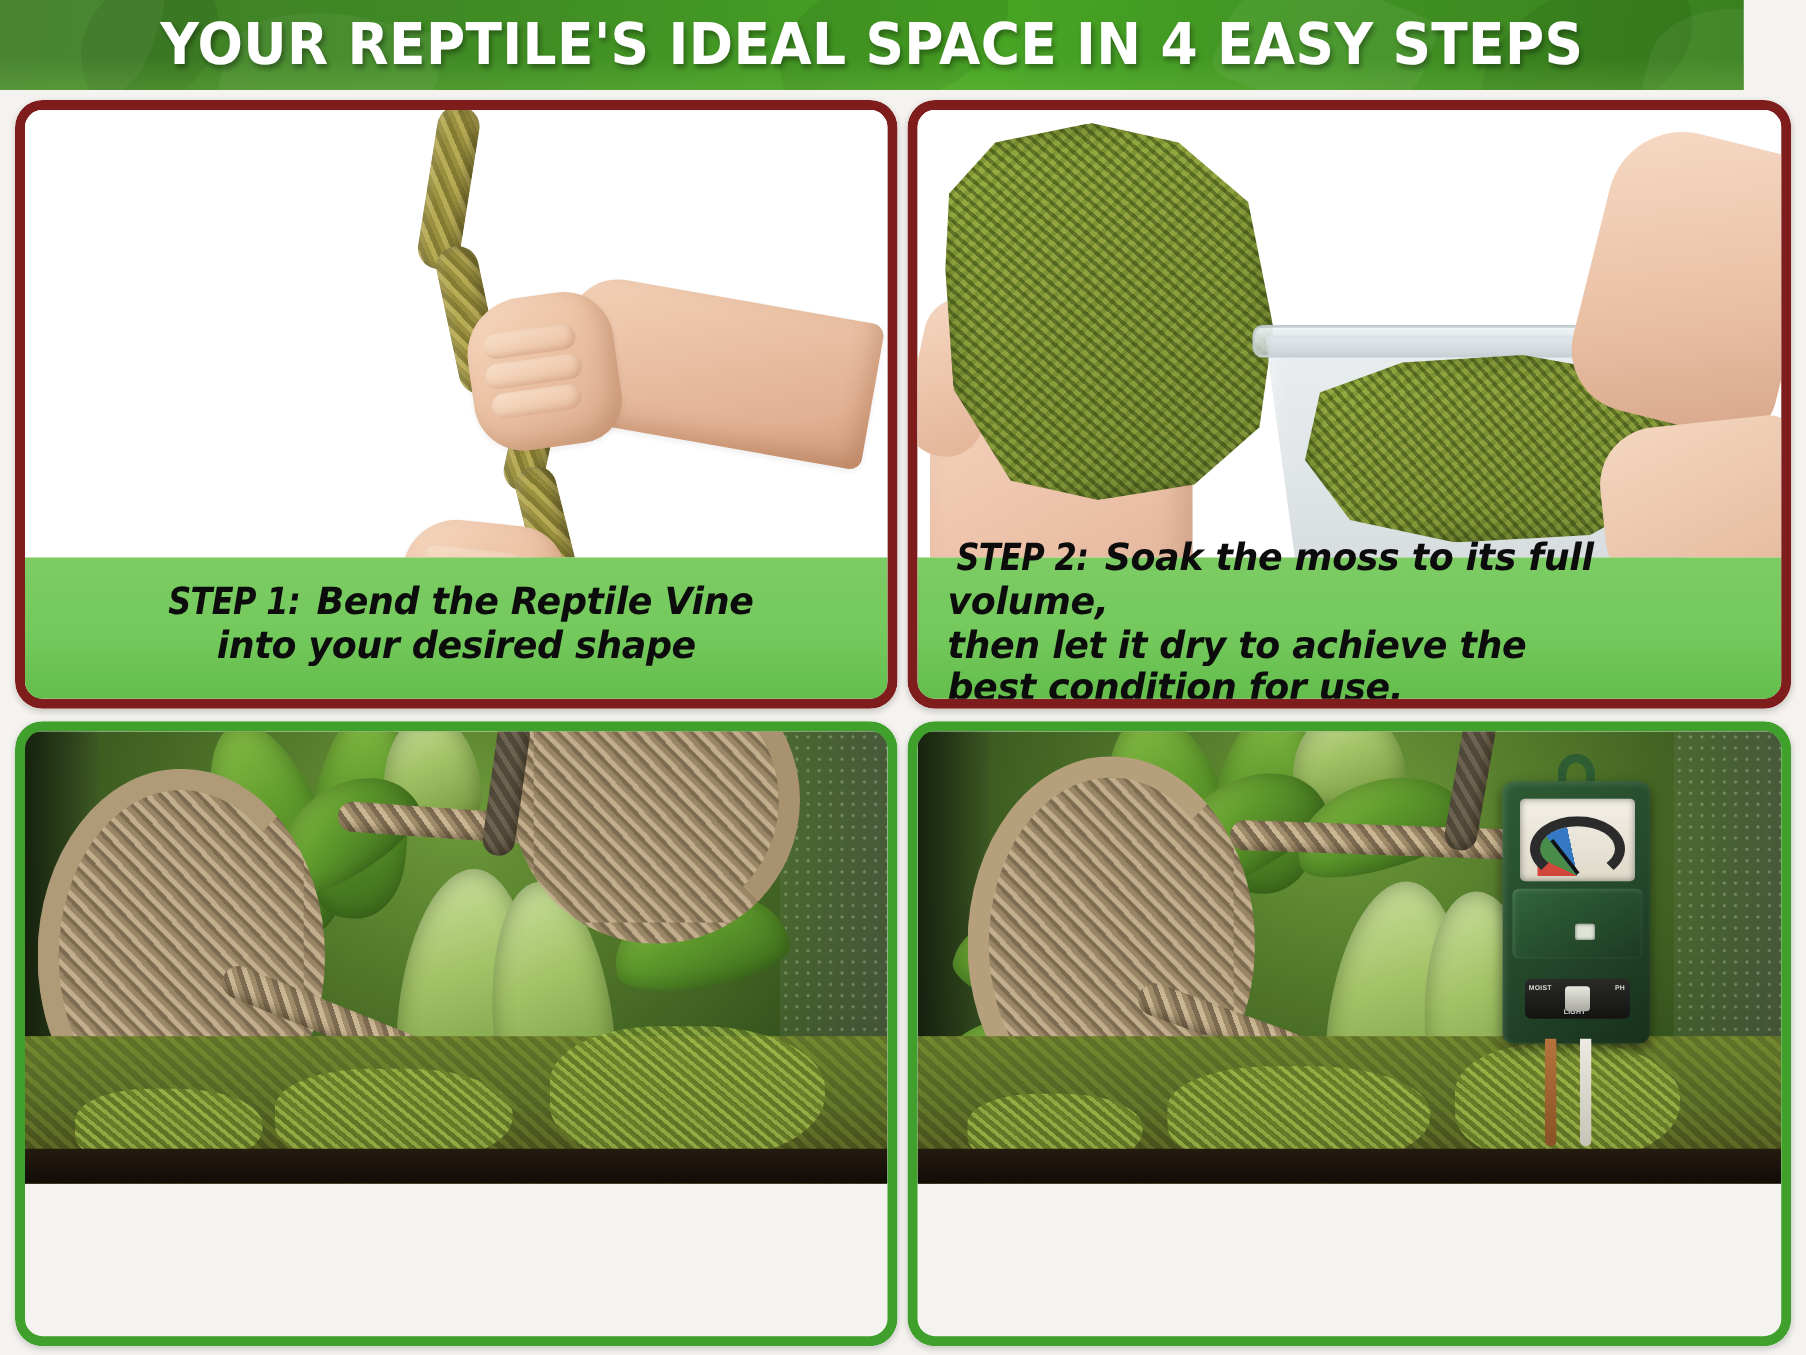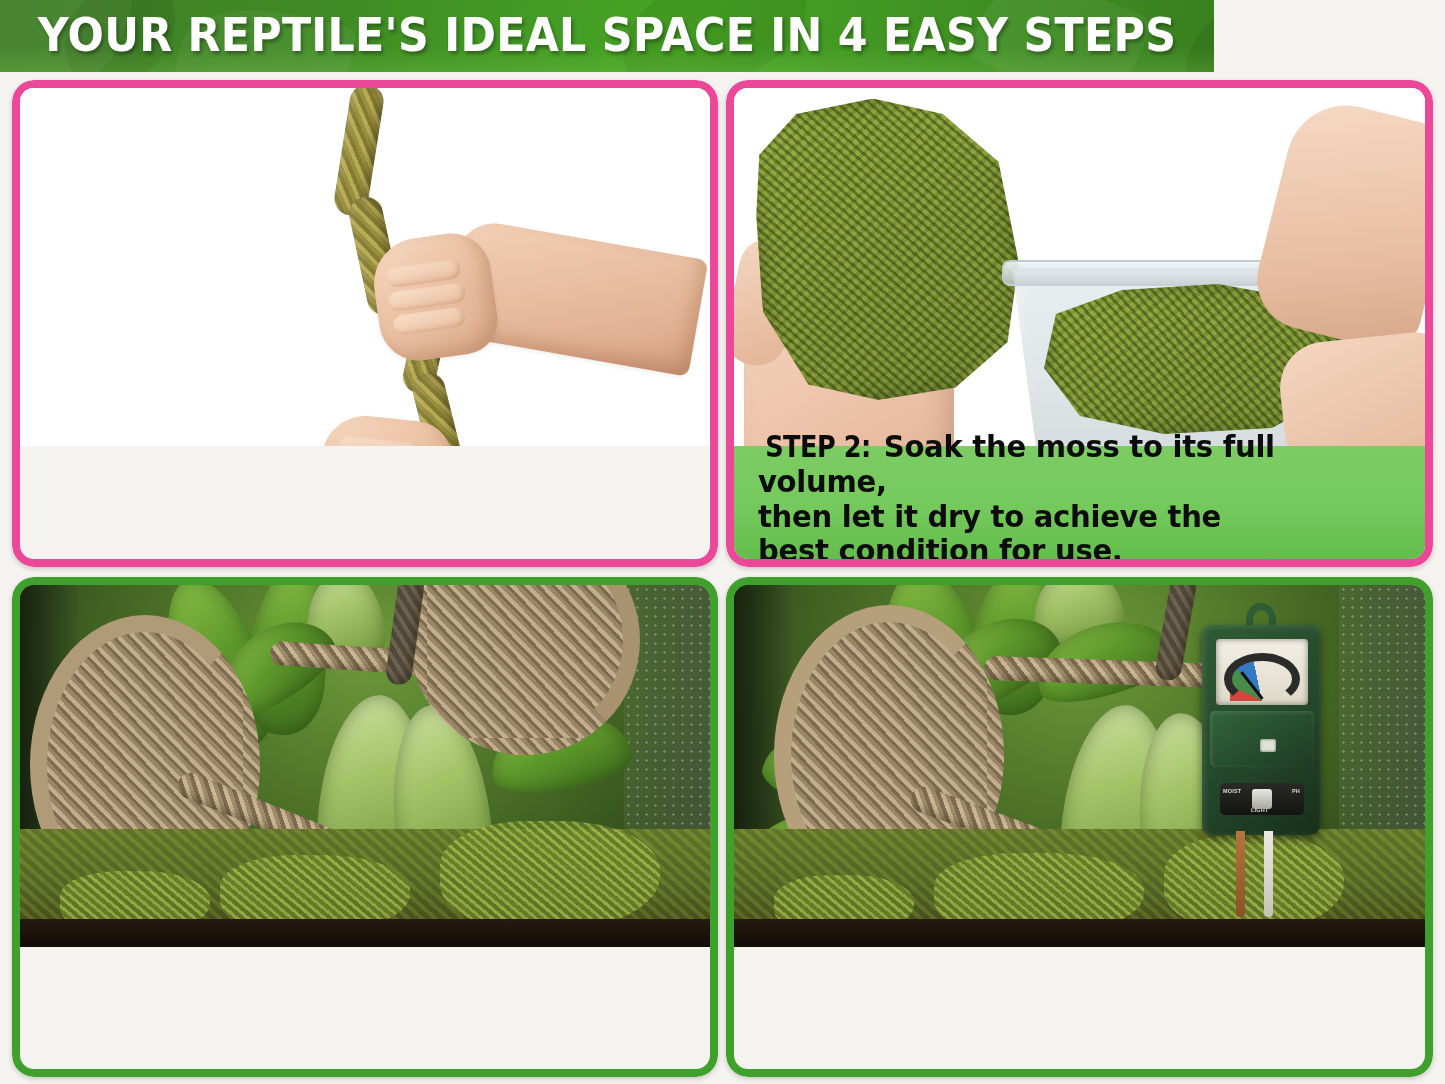--- a/index.html
+++ b/index.html
@@ -7,21 +7,21 @@
   html,body { width:1445px; height:1084px; }
   body {
     background:#f4f3ef;
     font-family:"Liberation Sans", sans-serif;
     overflow:hidden;
     position:relative;
   }
 
   
   .header{
-    position:absolute; left:0; top:0; width:1214px; height:72px;
+    position:absolute; left:0; top:0; width:1395px; height:72px;
     background:
       linear-gradient(100deg,#3f7d27 0%,#3f8a24 26%,#47a524 56%,#3f8f22 80%,#39801f 100%);
     overflow:hidden;
   }
   .leaf{
     position:absolute; border-radius:60% 10% 60% 10%;
     background:rgba(255,255,255,0.055);
     pointer-events:none;
   }
   .leaf.dark{ background:rgba(0,0,0,0.07); }
@@ -55,21 +55,21 @@
     box-shadow:0 2px 5px rgba(0,0,0,0.18);
   }
   .card.tl{ left:12px;  top:8px;   width:706px; height:487px; }
   .card.tr{ left:726px; top:8px;   width:707px; height:487px; }
   .card.bl{ left:12px;  top:505px; width:706px; height:500px; }
   .card.br{ left:726px; top:505px; width:707px; height:500px; }
 
   .card-inner{ position:absolute; inset:0; border-radius:22px; overflow:hidden; }
 
   
-  .frame-top    { border:8px solid #ec4899; }
+  .frame-top    { border:8px solid #7f1d1d;font-style:italic; }
   .frame-bottom { border:8px solid #3fa12c; }
 
   .photo{
     position:absolute; left:0; top:0; width:100%;
     overflow:hidden;
   }
   .card.tl .photo, .card.tr .photo{ height:358px; background:#fff; }
   .card.bl .photo, .card.br .photo{ height:362px; }
 
   .caption{
@@ -339,20 +339,25 @@
           <div class="hand h1-fist">
             <div class="finger" style="left:14px;top:26px;width:74px;height:20px;"></div>
             <div class="finger" style="left:12px;top:50px;width:78px;height:20px;"></div>
             <div class="finger" style="left:14px;top:74px;width:72px;height:20px;"></div>
           </div>
 
           <div class="hand h2-fist">
             <div class="finger" style="left:16px;top:22px;width:82px;height:20px;"></div>
 
           </div>
+        </div>
+      </div>
+      <div class="caption">
+        <div class="caption-text">
+          <span class="step-label">STEP 1:</span><span>Bend the Reptile Vine</span><br><span>into your desired shape</span>
         </div>
       </div>
     </div>
   </div>
 
   <div class="card tr">
     <div class="card-inner frame-top">
       <div class="photo">
         <div class="p2">
           <div class="hand-left"></div>

